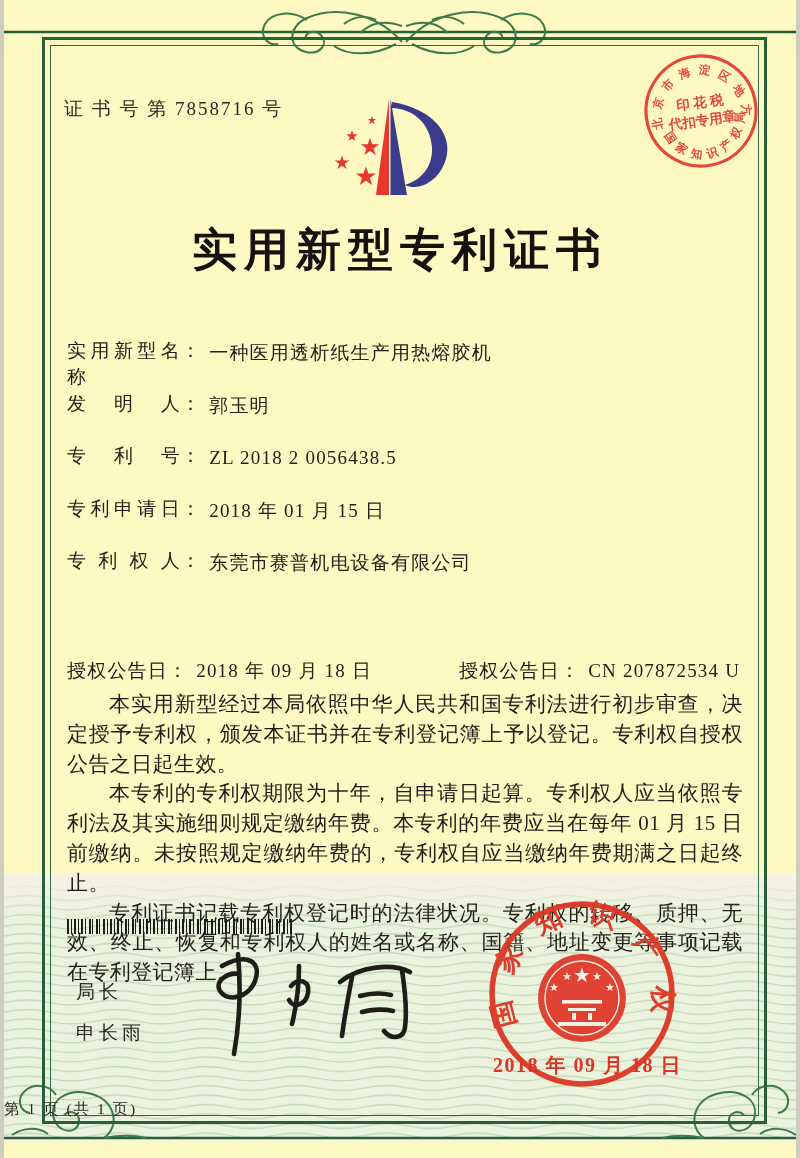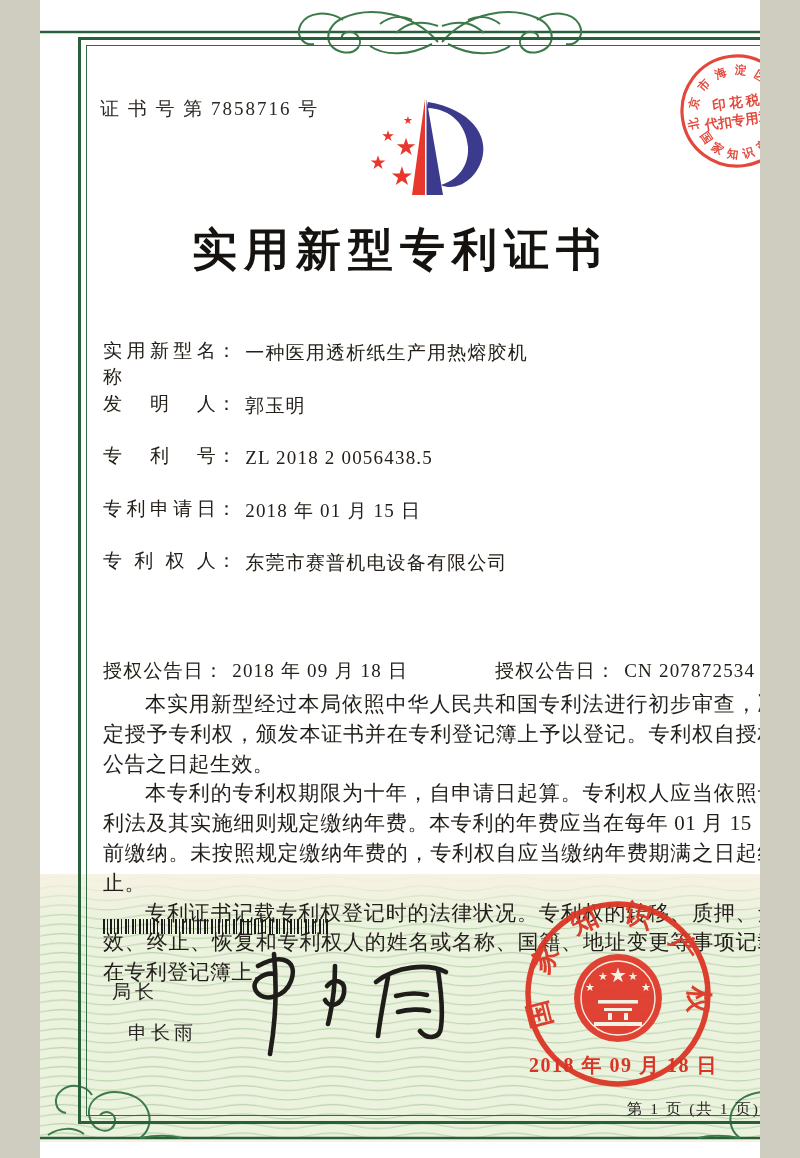--- a/index.html
+++ b/index.html
@@ -1,16 +1,16 @@
 <!DOCTYPE html>
 <html><head>
 <meta charset="utf-8">
 <style>
   html,body{margin:0;padding:0;background:#cfccc0;}
-  .page{position:relative;width:720px;height:1158px;margin:0 auto;background:#ffffff;
+  .page{position:relative;width:792px;height:1158px;margin:0 auto;background:#fef9c3;
         overflow:hidden;font-family:"Liberation Serif","DejaVu Serif",serif;color:#262320;}
   svg{display:block;}
 
   
   .top-orn{position:absolute;left:0;top:2px;width:800px;height:62px;}
   .bottom-orn{position:absolute;left:0;top:1083px;width:800px;height:75px;}
   .wavy{position:absolute;left:0;top:874px;width:800px;height:268px;}
   .border-outer{position:absolute;left:38px;top:37px;width:725px;height:1087px;
                 box-sizing:border-box;border:3px solid #28603c;}
   .border-inner{position:absolute;left:46px;top:45px;width:709px;height:1071px;
@@ -36,28 +36,28 @@
   .body-text{position:absolute;left:63px;top:690px;width:676px;font-size:21px;
              line-height:29.8px;text-align:justify;color:#211d18;letter-spacing:.4px;}
   .body-text p{margin:0;text-indent:2em;}
 
   .barcode{position:absolute;left:63px;top:919px;width:226px;height:15px;
            background:repeating-linear-gradient(90deg,#1c1c1c 0 2px,rgba(0,0,0,0) 2px 3.6px,
            #1c1c1c 3.6px 4.6px,rgba(0,0,0,0) 4.6px 7.2px);}
 
   
   .signer-title{position:absolute;left:72px;top:979px;font-size:19px;letter-spacing:4px;}
-  .signer-name{position:absolute;left:88px;top:1020px;font-size:19px;letter-spacing:4px;}
+  .signer-name{position:absolute;left:72px;top:1020px;font-size:19px;letter-spacing:4px;}
   .sig-svg{position:absolute;left:190px;top:946px;width:235px;height:118px;}
 
   .seal-bottom{position:absolute;left:480px;top:896px;width:196px;height:196px;opacity:.95;}
   .seal-date{position:absolute;left:489px;top:1052px;width:200px;font-size:20px;
              letter-spacing:1.5px;color:#d93425;font-weight:600;}
 
-  .footer{position:absolute;left:0;right:0;top:1099px;text-align:right;
+  .footer{position:absolute;left:0;right:0;top:1099px;text-align:left;
           font-size:15.5px;letter-spacing:2px;color:#2b2722;}
 </style>
 </head>
 <body>
 
 <div class="page">
 
   <svg class="wavy" viewBox="0 0 800 268">
     <defs>
       <pattern id="wv" width="90" height="9.5" patternUnits="userSpaceOnUse">

